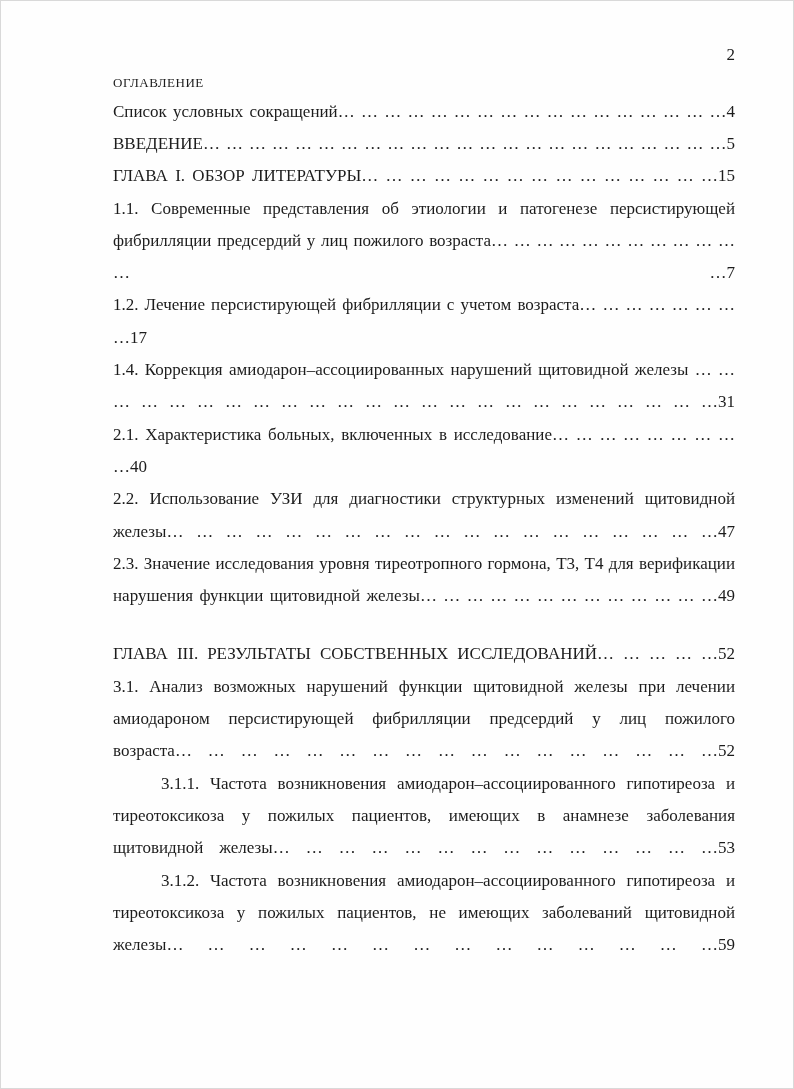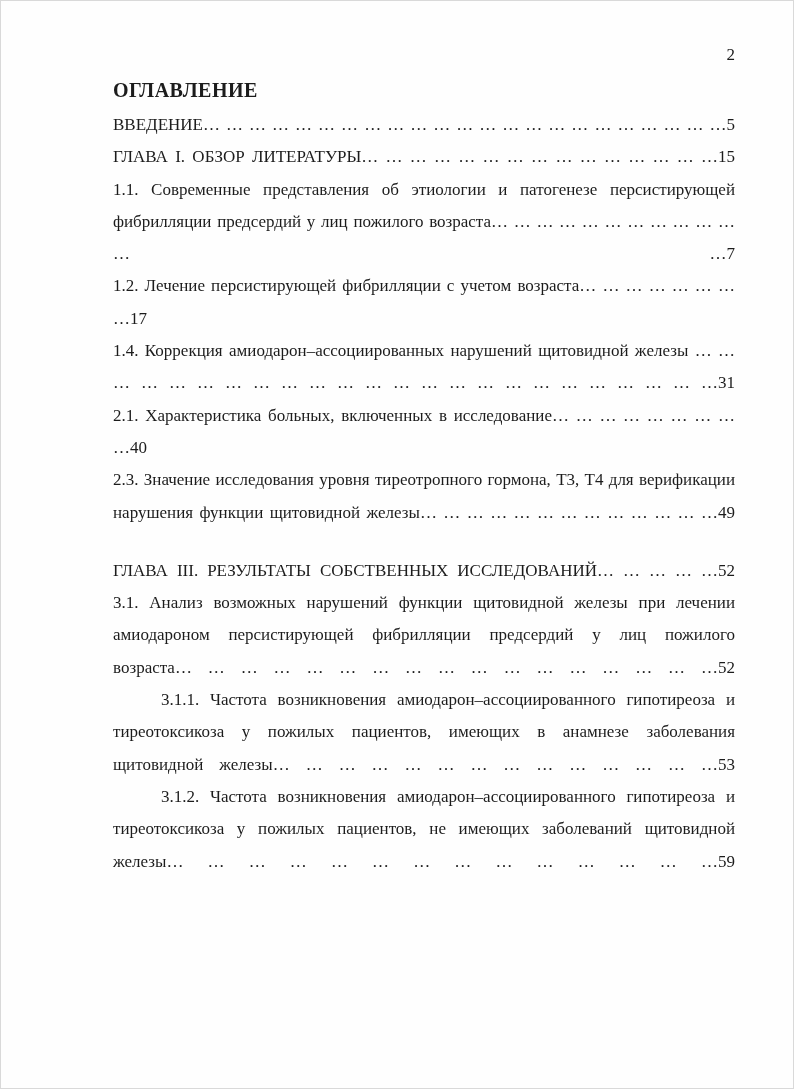--- a/index.html
+++ b/index.html
@@ -22,22 +22,22 @@
     position: absolute;
     top: 44px;
     right: 58px;
     font-size: 17px;
   }
   .content {
     padding: 70px 58px 0 112px;
   }
   .toc-heading {
     margin: 0;
-    font-size: 20px;
-    font-weight: bold;
+    font-size: 13px;
+    font-weight: normal;
     line-height: 1.9;
     letter-spacing: 0.5px;
   }
   .toc-entry {
     margin: 0;
     font-size: 17px;
     line-height: 1.9;
     text-align: justify;
     text-align-last: justify;
     word-spacing: 1px;
@@ -52,26 +52,28 @@
 </head>
 <body>
 
 <div class="page">
   <div class="page-number">2</div>
 
   <div class="content">
     <p class="toc-heading">ОГЛАВЛЕНИЕ</p>
 
     <div>
+        <p class="toc-entry">Список условных сокращений… … … … … … … … … … … … … … … … …4</p>
         <p class="toc-entry">ВВЕДЕНИЕ… … … … … … … … … … … … … … … … … … … … … … …5</p>
         <p class="toc-entry">ГЛАВА I. ОБЗОР ЛИТЕРАТУРЫ… … … … … … … … … … … … … … …15</p>
         <p class="toc-entry">1.1. Современные представления об этиологии и патогенезе персистирующей фибрилляции предсердий у лиц пожилого возраста… … … … … … … … … … … … …7</p>
         <p class="toc-entry">1.2. Лечение персистирующей фибрилляции с учетом возраста… … … … … … … …17</p>
         <p class="toc-entry">1.4. Коррекция амиодарон–ассоциированных нарушений щитовидной железы … … … … … … … … … … … … … … … … … … … … … … … …31</p>
         <p class="toc-entry">2.1. Характеристика больных, включенных в исследование… … … … … … … … …40</p>
+        <p class="toc-entry">2.2. Использование УЗИ для диагностики структурных изменений щитовидной железы… … … … … … … … … … … … … … … … … … …47</p>
         <p class="toc-entry">2.3. Значение исследования уровня тиреотропного гормона, Т3, Т4 для верификации нарушения функции щитовидной железы… … … … … … … … … … … … …49</p>
         <p class="toc-entry gap">ГЛАВА III. РЕЗУЛЬТАТЫ СОБСТВЕННЫХ ИССЛЕДОВАНИЙ… … … … …52</p>
         <p class="toc-entry">3.1. Анализ возможных нарушений функции щитовидной железы при лечении амиодароном персистирующей фибрилляции предсердий у лиц пожилого возраста… … … … … … … … … … … … … … … … …52</p>
         <p class="toc-entry indent">3.1.1. Частота возникновения амиодарон–ассоциированного гипотиреоза и тиреотоксикоза у пожилых пациентов, имеющих в анамнезе заболевания щитовидной железы… … … … … … … … … … … … … …53</p>
         <p class="toc-entry indent">3.1.2. Частота возникновения амиодарон–ассоциированного гипотиреоза и тиреотоксикоза у пожилых пациентов, не имеющих заболеваний щитовидной железы… … … … … … … … … … … … … …59</p>
       </div>
   </div>
 </div>
 
 </body></html>

